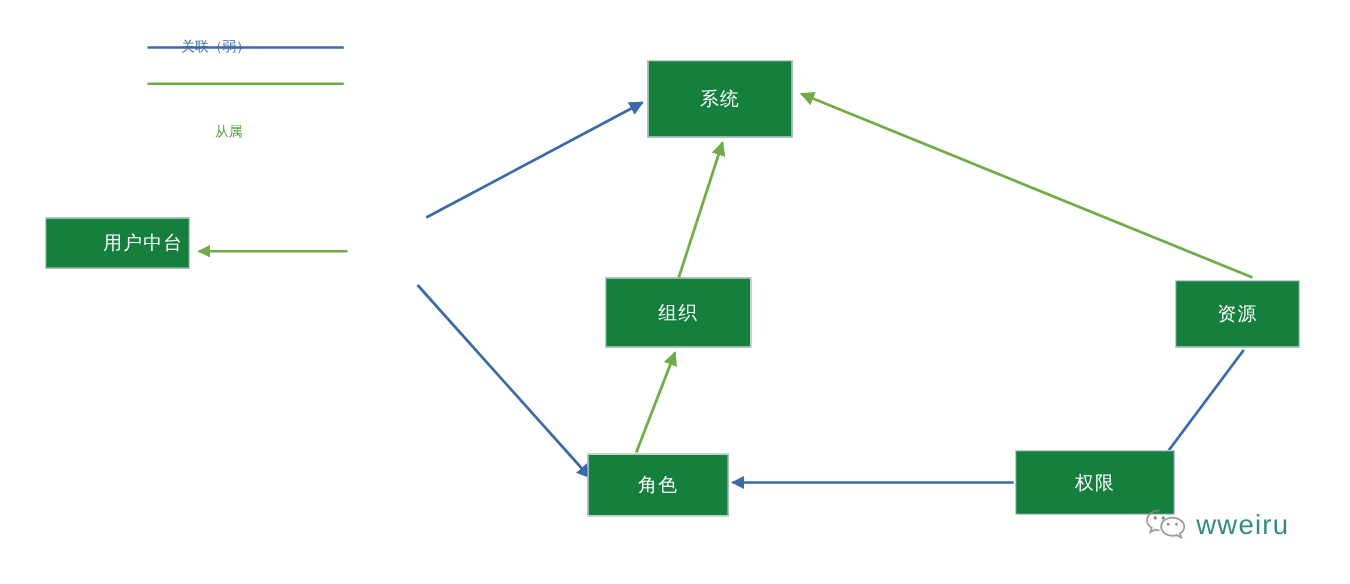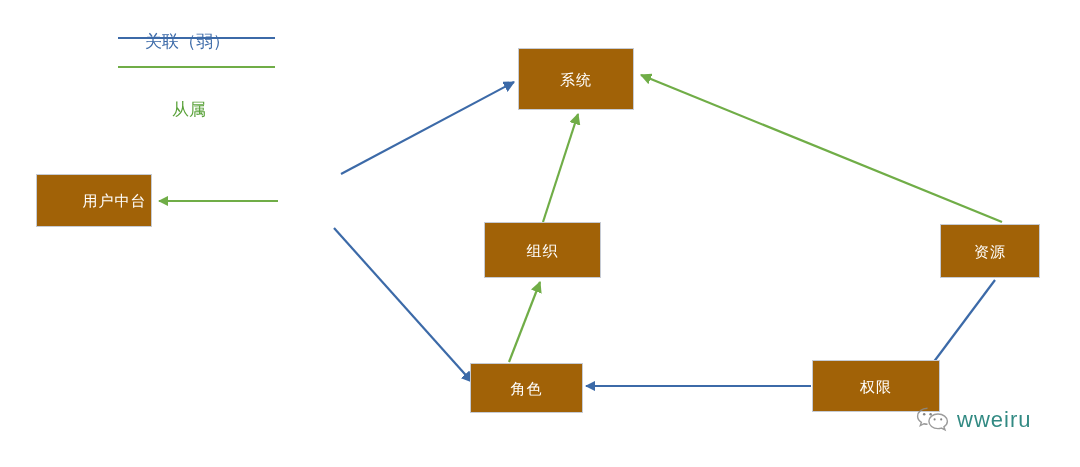--- a/index.html
+++ b/index.html
@@ -21,38 +21,38 @@
   svg.layer {
     position: absolute;
     left: 0;
     top: 0;
     width: 1080px;
     height: 467px;
   }
   .node {
     position: absolute;
     box-sizing: border-box;
-    background: #a16207;
+    background: #15803d;
     border: 1px solid #c6cbd4;
     display: flex;
     align-items: center;
     justify-content: center;
     color: #ffffff;
     font-size: 15px;
     letter-spacing: 1px;
     z-index: 5;
   }
   .node-label {
     display: block;
     line-height: 1;
     white-space: nowrap;
   }
   .legend-label {
     position: absolute;
-    font-size: 17px;
+    font-size: 11px;
     white-space: nowrap;
     letter-spacing: 0px;
     z-index: 6;
   }
   .legend-label.assoc { color: #3c6aa8; }
   .legend-label.subord { color: #5aa23a; margin-top: 39px; }
   .watermark {
     position: absolute;
     display: flex;
     align-items: center;
@@ -100,21 +100,21 @@
 
   <svg class="layer" viewBox="0 0 1080 467" xmlns="http://www.w3.org/2000/svg">
     <line x1="118" y1="38" x2="275" y2="38" stroke="#3c6aa8" stroke-width="2"></line>
     <line x1="118" y1="67" x2="275" y2="67" stroke="#70ad47" stroke-width="2"></line>
   </svg>
 
   <div class="legend-label assoc" style="left:145px; top:30px;">关联（弱）</div>
 
   <div class="legend-label subord" style="left:172px; top:59px;">从属</div>
 
-  <div class="node" style="left:36px; top:174px; width:116px; height:53px;padding-left:41px;">
+  <div class="node" style="left:36px; top:174px; width:116px; height:41px;padding-left:41px;">
     <span class="node-label">用户中台</span>
   </div>
 
 
   <div class="node" style="left:518px; top:48px; width:116px; height:62px;">
     <span class="node-label">系统</span>
   </div>
 
   <div class="node" style="left:484px; top:222px; width:117px; height:56px;">
     <span class="node-label">组织</span>

